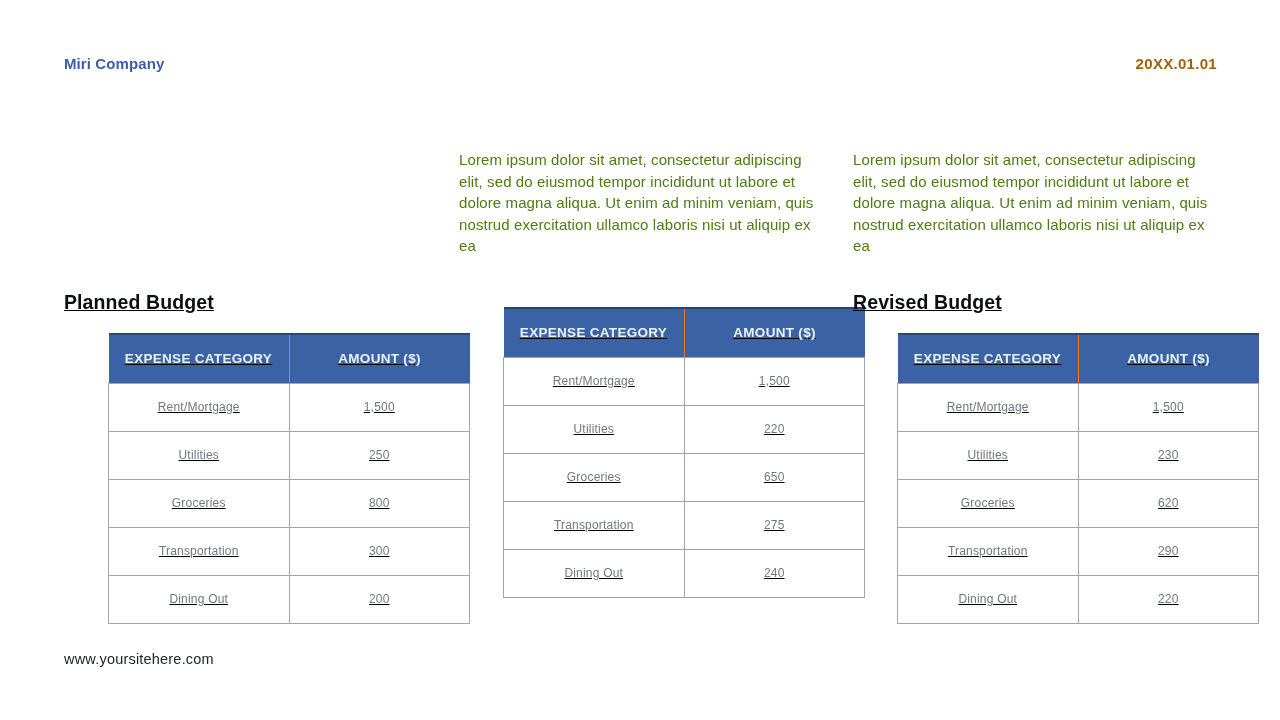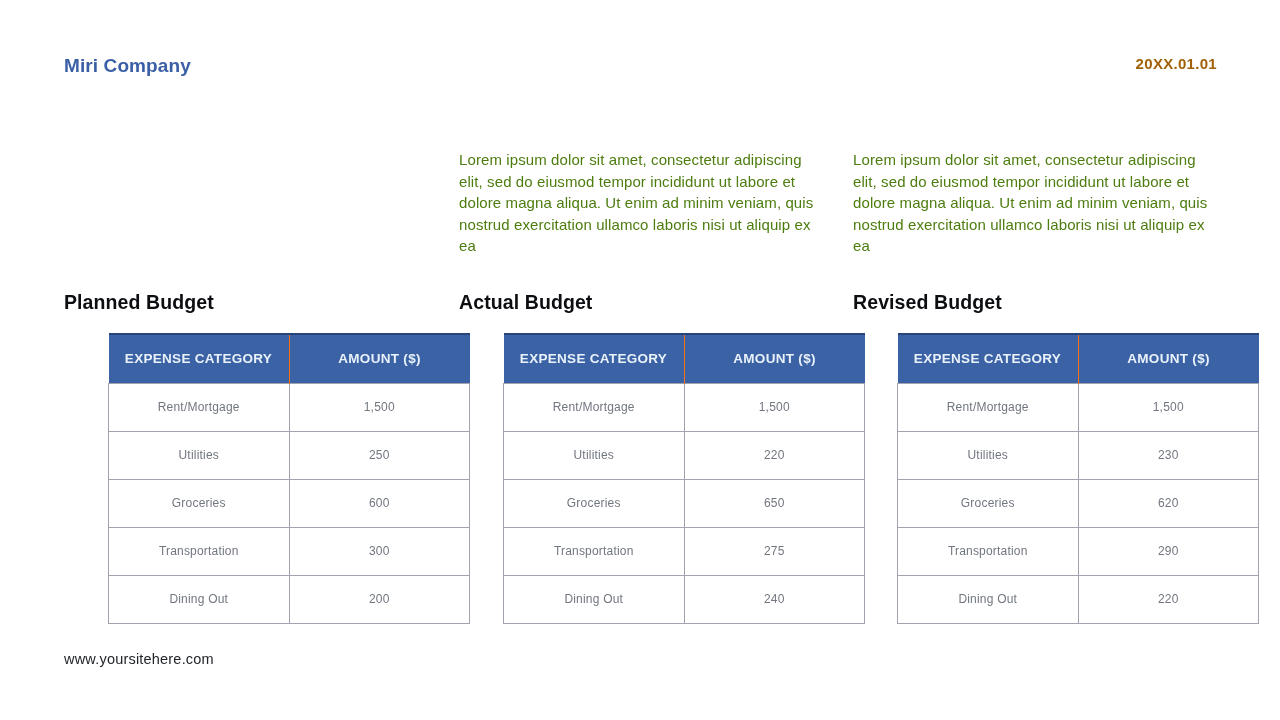--- a/index.html
+++ b/index.html
@@ -10,21 +10,21 @@
     position: relative;
     width: 1280px;
     height: 720px;
     background: #ffffff;
     overflow: hidden;
   }
 
   
   .company {
     position: absolute; left: 64px; top: 55px;
-    font-size: 19px; font-weight: 700; color: #3b5fa6; letter-spacing: 0.1px;
+    font-size: 15px; font-weight: 700; color: #3b5fa6; letter-spacing: 0.1px;
   }
   .date {
     position: absolute; right: 63px; top: 55px;
     font-size: 15px; font-weight: 600; color: #a16207; letter-spacing: 0.3px;
   }
 
   
   .title {
     position: absolute; left: 62px; top: 106px;
     font-family: "Liberation Serif", serif;
@@ -38,21 +38,21 @@
   
   .intro {
     position: absolute; top: 149px; width: 366px;
     font-size: 15px; line-height: 21.6px; color: #4d7c0f;
     letter-spacing: 0.1px;
   }
   .intro-1 { left: 459px; }
   .intro-2 { left: 853px; }
 
   
-  .section { position: absolute; top: 289px; width: 362px; }
+  .section { position: absolute; top: 289px; width: 362px; text-decoration: underline; }
   .section-1 { left: 64px; }
   .section-2 { left: 459px; }
   .section-3 { left: 853px; }
 
   .section h2 {
     font-size: 19.5px; font-weight: 700; color: #0c0e11;
     line-height: 26px; letter-spacing: 0.1px;
   }
 
   table {
@@ -116,36 +116,35 @@
         <tr>
           <td>Rent/Mortgage</td>
           <td>1,500</td>
         </tr>
         <tr>
           <td>Utilities</td>
           <td>250</td>
         </tr>
         <tr>
           <td>Groceries</td>
-          <td>600</td>
+          <td>800</td>
         </tr>
         <tr>
           <td>Transportation</td>
           <td>300</td>
         </tr>
         <tr>
           <td>Dining Out</td>
           <td>200</td>
         </tr>
       </tbody>
     </table>
   </div>
 
   <div class="section section-2">
-    <h2>Actual Budget</h2>
     <table>
       <thead>
         <tr>
           <th>EXPENSE CATEGORY</th>
           <th>AMOUNT ($)</th>
         </tr>
       </thead>
       <tbody>
         <tr>
           <td>Rent/Mortgage</td>

